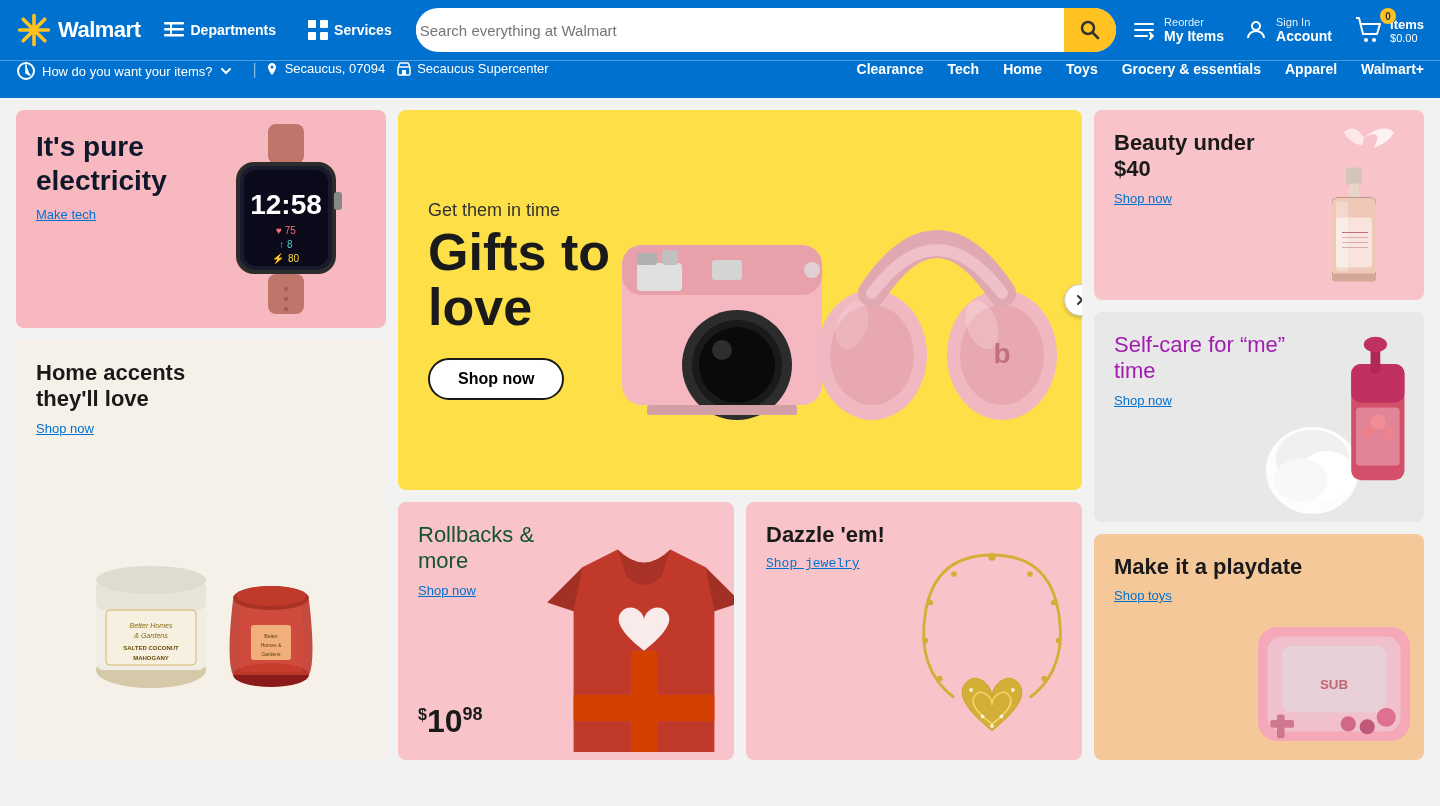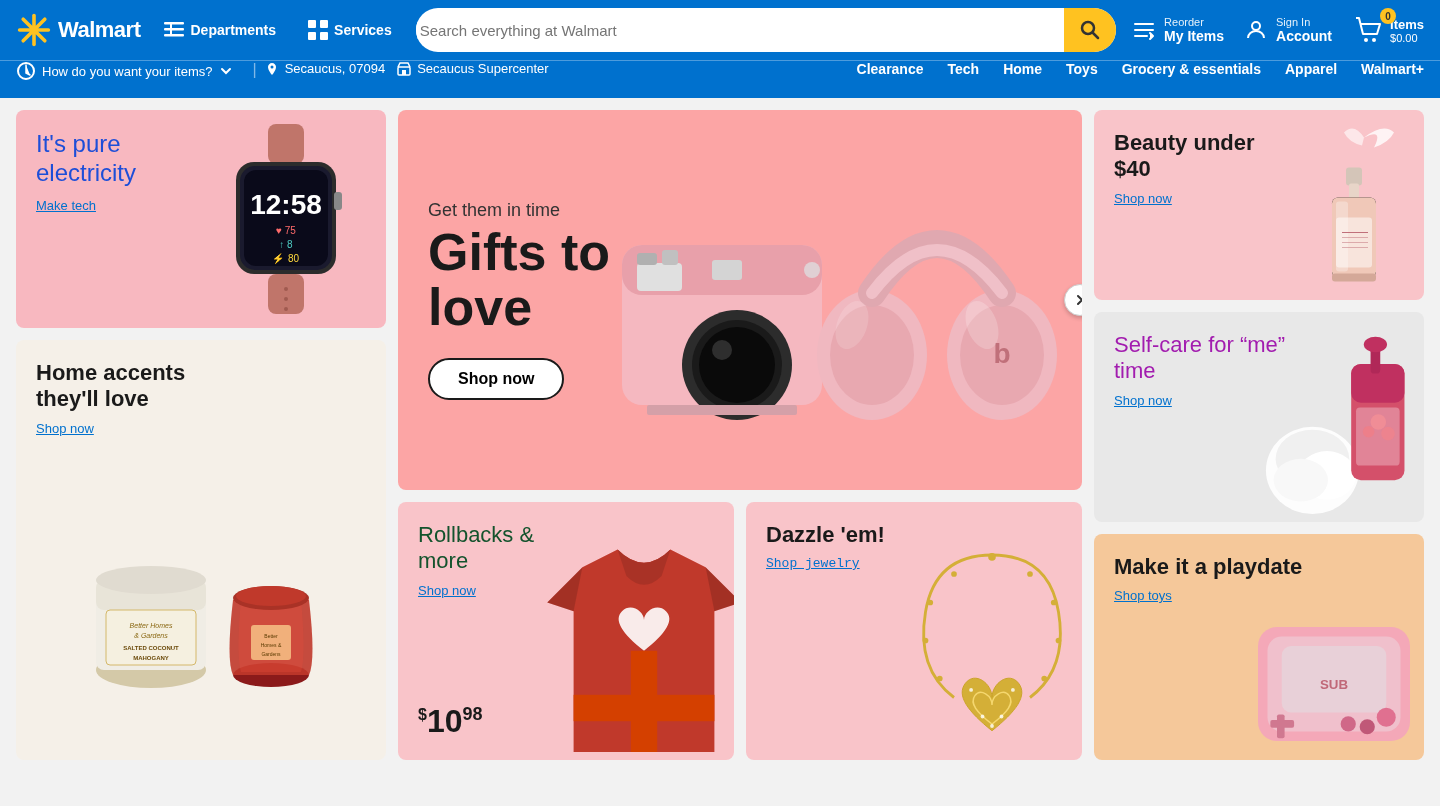--- a/index.html
+++ b/index.html
@@ -195,23 +195,23 @@
     .card-electricity {
       background: #f8b8c0;
       height: 218px;
       display: flex;
       flex-direction: column;
       justify-content: flex-start;
       padding: 20px 20px;
       position: relative;
     }
     .card-electricity h3 {
-      font-size: 24px;
-      font-weight: 400;
-      color: #1d4ed8;
+      font-size: 28px;
+      font-weight: 700;
+      color: #0f172a;
       line-height: 1.2;
       max-width: 160px;
       z-index: 2;
       position: relative;
     }
     .card-electricity .shop-link {
       color: #0071ce;
       font-size: 13px;
       text-decoration: underline;
       cursor: pointer;
@@ -251,21 +251,21 @@
     }
 
     
     .center-col {
       display: flex;
       flex-direction: column;
       gap: 12px;
     }
 
     .card-hero {
-      background: #fca5a5;
+      background: #fde047;
       height: 380px;
       display: flex;
       align-items: center;
       position: relative;
       padding: 30px 30px;
       border-radius: 8px;
       overflow: hidden;
     }
     .hero-text {
       z-index: 2;

